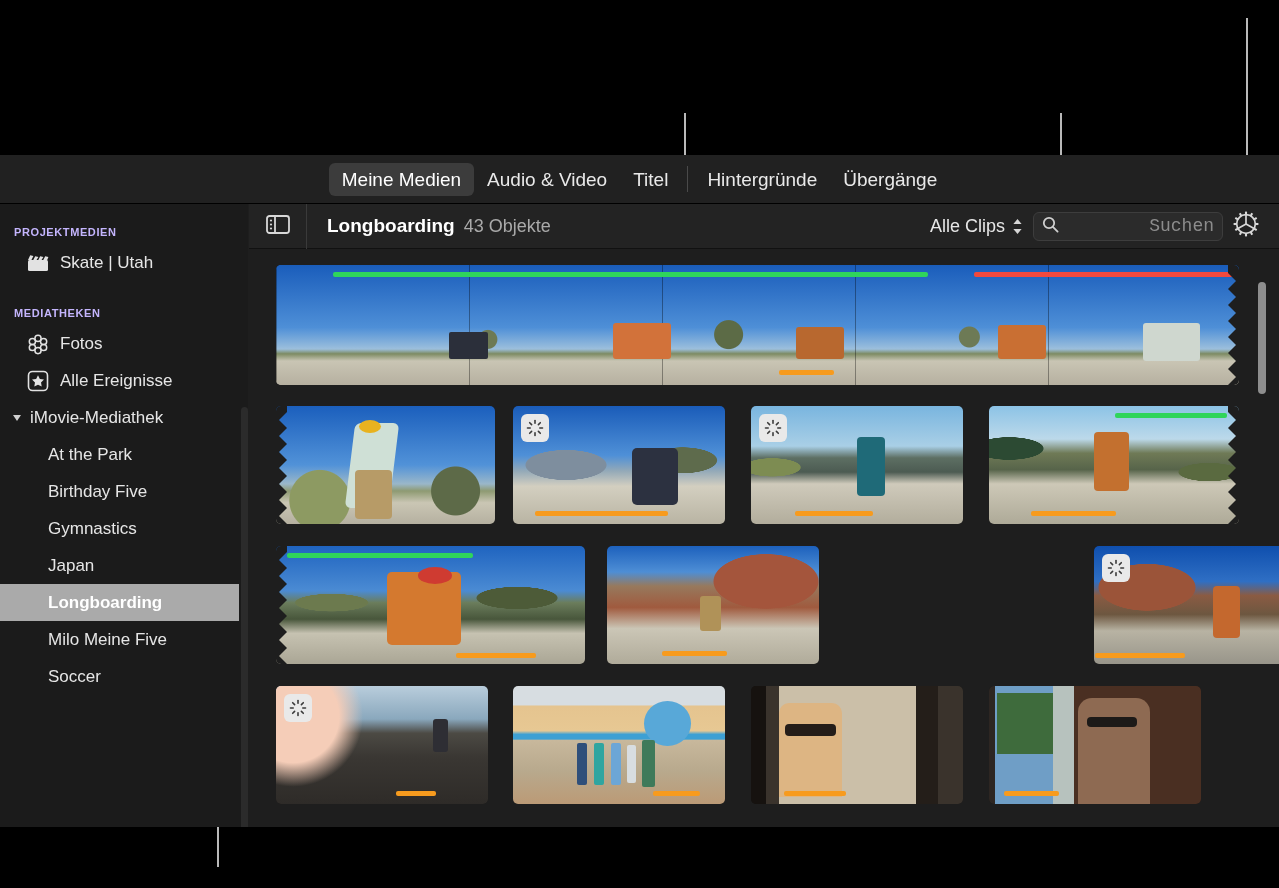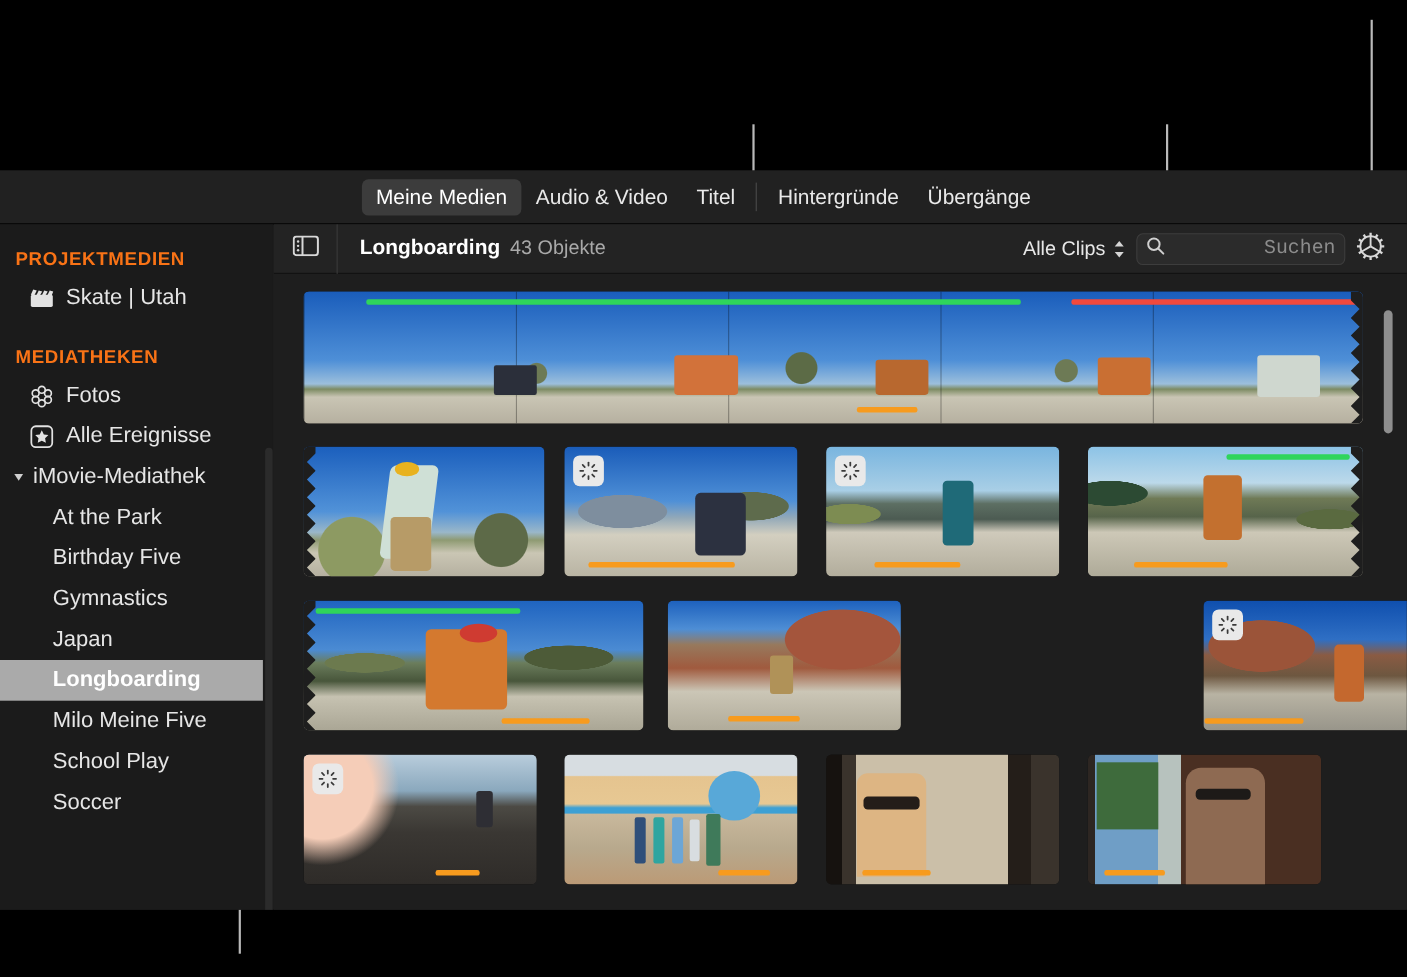--- a/index.html
+++ b/index.html
@@ -36,27 +36,27 @@
     width:1px; height:26px; background:#4a4a4a; margin:0 6px;
   }
 
   
   .sidebar{
     position:absolute; left:0; top:49px; width:248px; height:623px;
     background:#1b1b1b;
     overflow:hidden;
   }
   .side-head{
-    color:#f97316; font-size:17px; font-weight:bold; letter-spacing:.6px;
+    color:#c4b5fd; font-size:11px; font-weight:bold; letter-spacing:.6px;
     padding:22px 0 6px 14px; text-transform:uppercase;
   }
   .side-head.second{ padding-top:26px; }
   .side-row{
     display:flex; align-items:center; height:37px;
-    padding-left:26px; color:#e6e6e6; font-size:20px;
+    padding-left:26px; color:#e6e6e6; font-size:17px;
     cursor:default; white-space:nowrap;
   }
   .side-row.indent{ padding-left:48px; }
   .side-row.selected{ background:#aaaaaa; color:#fff; font-weight:600; width:239px;}
   .side-row .ic{
     width:24px; height:22px; margin-right:10px; flex:0 0 auto;
     display:flex; align-items:center; justify-content:center;
   }
   .disclosure{
     position:absolute; left:14px; width:0;height:0;
@@ -226,23 +226,20 @@
           <span>Gymnastics</span>
         </div>
       <div class="side-row indent">
           <span>Japan</span>
         </div>
       <div class="side-row indent selected">
           <span>Longboarding</span>
         </div>
       <div class="side-row indent">
           <span>Milo Meine Five</span>
-        </div>
-      <div class="side-row indent">
-          <span>School Play</span>
         </div>
       <div class="side-row indent">
           <span>Soccer</span>
         </div>
 
       <div class="side-scroll"></div>
     </div>
 
     <div class="browser">
 

